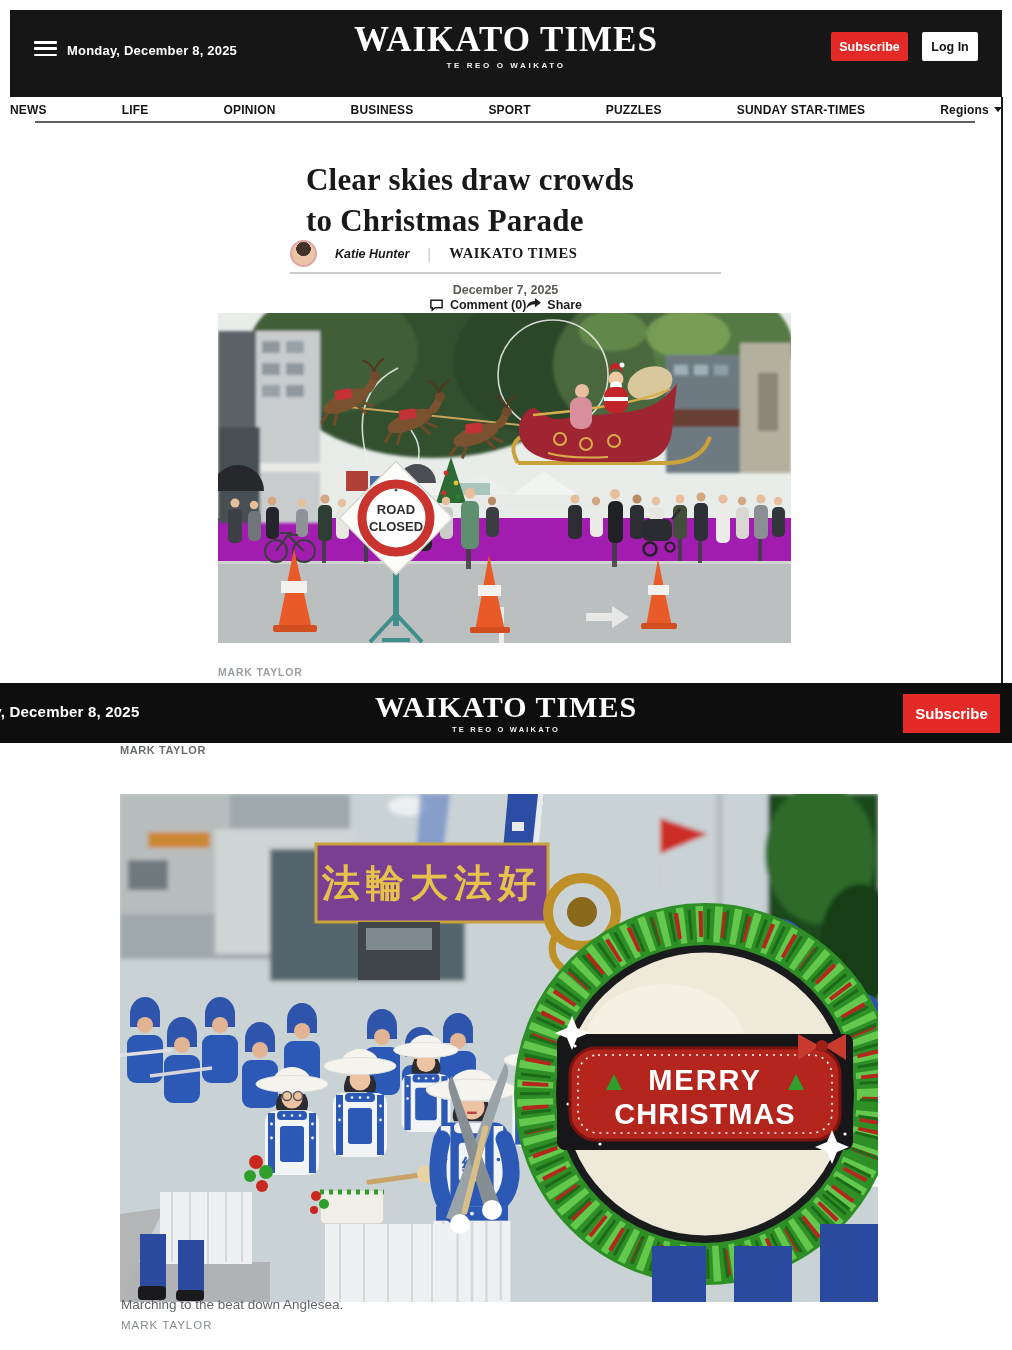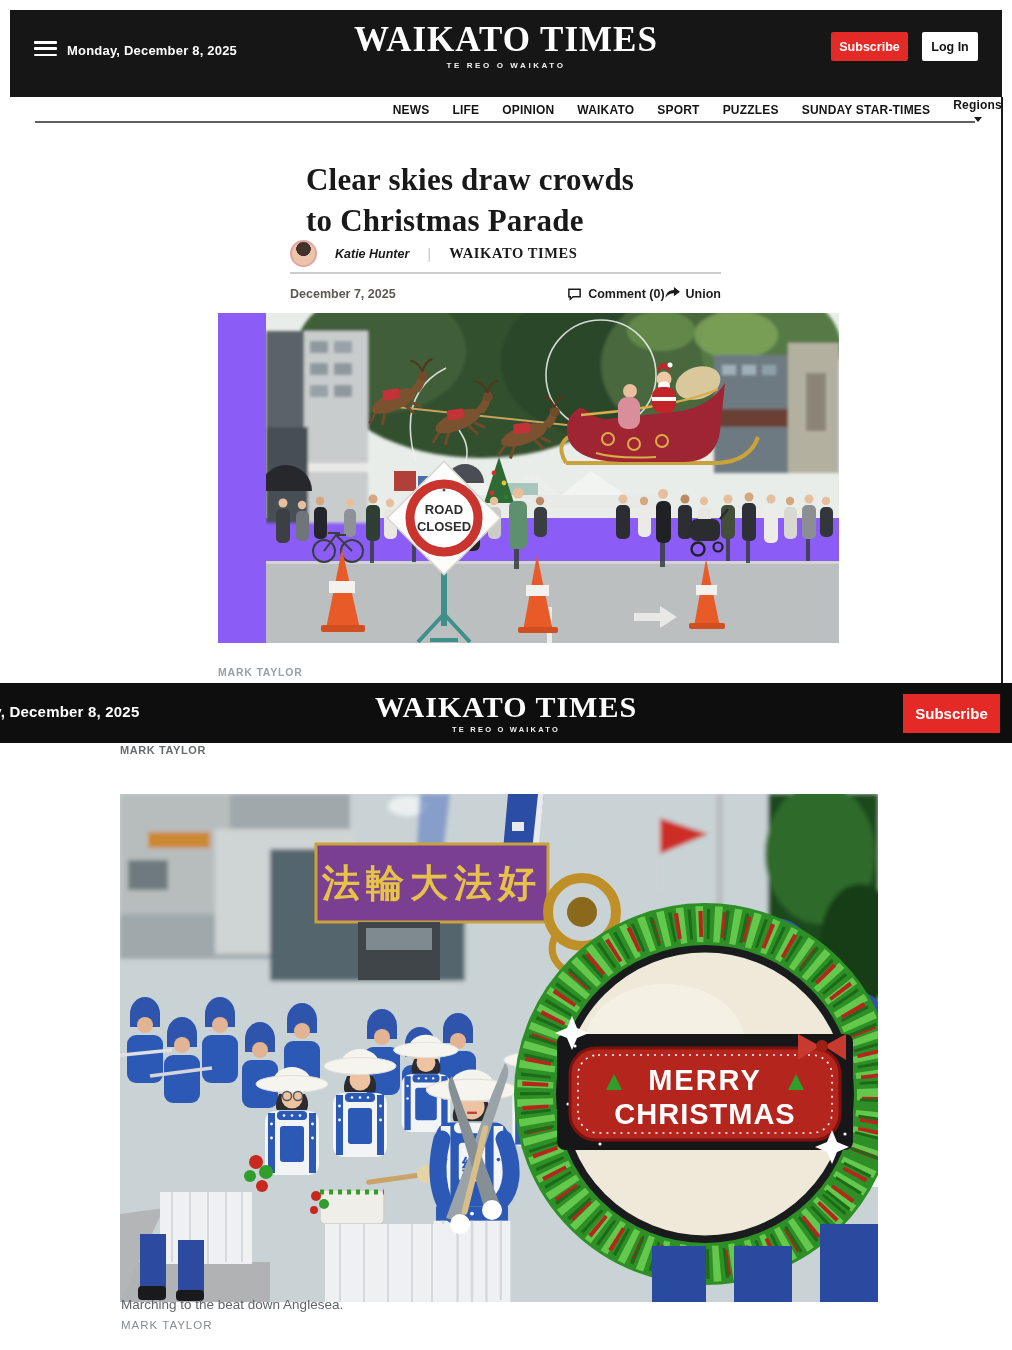--- a/index.html
+++ b/index.html
@@ -12,43 +12,43 @@
   .hamburger span{display:block;height:2.5px;background:#fff;border-radius:1px;}
   .topbar-date{position:absolute;left:57px;top:33px;color:#fff;font-size:13px;font-weight:bold;letter-spacing:.2px;}
   .masthead{position:absolute;left:0;right:0;top:12px;text-align:center;color:#fff;}
   .masthead-title{font-family:"Liberation Serif","DejaVu Serif",serif;font-weight:bold;font-size:35px;line-height:35px;letter-spacing:1px;cursor:pointer;}
   .masthead-tagline{font-size:8px;font-weight:bold;letter-spacing:2.6px;margin-top:4px;color:#f2f2f2;}
   .btn{position:absolute;top:22px;height:29px;border:none;border-radius:2px;font-weight:bold;font-size:12.5px;font-family:"Liberation Sans","DejaVu Sans",sans-serif;cursor:pointer;}
   .btn-subscribe{right:94px;width:77px;background:#e42a26;color:#fff;}
   .btn-login{right:24px;width:56px;background:#fff;color:#121212;}
 
   
-  .nav{position:absolute;left:10px;top:97px;width:992px;height:25px;background:#fff;display:flex;justify-content:flex-end;align-items:center;gap:23px;}
+  .nav{position:absolute;left:10px;top:97px;width:992px;height:25px;background:#fff;display:flex;justify-content:space-between;align-items:center;gap:23px;}
   .nav-item{font-size:12px;font-weight:bold;color:#141414;letter-spacing:.2px;cursor:pointer;white-space:nowrap;}
-  .nav-regions{display:flex;align-items:center;gap:5px;flex-direction:column;}
+  .nav-regions{display:flex;align-items:center;gap:5px;}
   .chevron{width:0;height:0;border-left:4px solid transparent;border-right:4px solid transparent;border-top:5px solid #141414;}
   .nav-underline{position:absolute;left:35px;top:121px;width:940px;height:2px;background:#606060;}
   .right-border{position:absolute;left:1001px;top:97px;width:2px;height:586px;background:#1a1a1a;}
 
   
   .headline{position:absolute;left:290px;top:143px;width:446px;margin:16px;font-family:"Liberation Serif","DejaVu Serif",serif;font-size:31px;line-height:41px;font-weight:bold;color:#191919;white-space:pre-line;letter-spacing:.2px;}
   .author-row{position:absolute;left:290px;top:240px;display:flex;align-items:center;gap:18px;}
   .avatar{width:27px;height:27px;border-radius:50%;border:2px solid #dfa6a2;background:radial-gradient(circle at 50% 30%,#43322b 0 36%,#ecc5a8 37%);box-sizing:border-box;cursor:pointer;}
   .author-name{font-size:12.5px;font-style:italic;font-weight:bold;color:#191919;cursor:pointer;}
   .author-sep{color:#c9c9c9;font-size:15px;}
   .author-org{font-family:"Liberation Serif","DejaVu Serif",serif;font-weight:bold;font-size:14.5px;letter-spacing:.6px;color:#191919;}
   .article-divider{position:absolute;left:290px;top:272px;width:431px;height:2px;background:#cdcdcd;}
-  .meta-row{position:absolute;left:290px;top:283px;width:431px;display:flex;justify-content:space-between;align-items:flex-end;height:18px;}
+  .meta-row{position:absolute;left:290px;top:283px;width:431px;display:flex;justify-content:space-between;align-items:center;height:18px;flex-direction:column;}
   .meta-date{font-size:12.5px;font-weight:bold;color:#5d5954;}
   .meta-actions{display:flex;align-items:center;}
   .meta-item{display:flex;gap:6px;align-items:center;font-size:12.5px;font-weight:bold;color:#1c1c1c;cursor:pointer;}
   .meta-item svg{display:block;}
 
   
-  .hero-figure{position:absolute;left:218px;top:313px;width:573px;height:330px;overflow:hidden;background:#8b5cf6;padding-left:48px;}
+  .hero-figure{position:absolute;left:218px;top:313px;width:573px;height:330px;overflow:hidden;background:#a21caf;}
   .hero-caption{position:absolute;left:218px;top:648px;width:572px;font-size:12px;color:#474747;}
   .hero-credit{position:absolute;left:218px;top:666px;font-size:10.5px;color:#9aa0a3;letter-spacing:.8px;font-weight:bold;}
 
   
   .sticky{position:absolute;left:0;top:683px;width:1012px;height:60px;background:#0e0e0e;}
   .sticky-dateclip{position:absolute;left:0;top:0;width:280px;height:60px;overflow:hidden;}
   .sticky-date{position:absolute;left:-56px;top:20px;color:#fff;font-size:15px;font-weight:bold;white-space:nowrap;letter-spacing:.2px;}
   .masthead2{position:absolute;left:0;right:0;top:9px;text-align:center;color:#fff;}
   .masthead2-title{font-family:"Liberation Serif","DejaVu Serif",serif;font-weight:bold;font-size:30px;line-height:30px;letter-spacing:1px;cursor:pointer;}
   .masthead2-tagline{font-size:7.5px;font-weight:bold;letter-spacing:2.2px;margin-top:3px;color:#f2f2f2;}
@@ -79,21 +79,21 @@
       <div class="masthead-tagline">TE REO O WAIKATO</div>
     </div>
     <button class="btn btn-subscribe">Subscribe</button>
     <button class="btn btn-login">Log In</button>
   </header>
 
   <nav class="nav">
     <span class="nav-item">NEWS</span>
     <span class="nav-item">LIFE</span>
     <span class="nav-item">OPINION</span>
-    <span class="nav-item">WAIKATO</span>
+    <span class="nav-item">BUSINESS</span>
     <span class="nav-item">SPORT</span>
     <span class="nav-item">PUZZLES</span>
     <span class="nav-item">SUNDAY STAR-TIMES</span>
     <span class="nav-item nav-regions">
       <span>Regions</span>
       <span class="chevron"></span>
     </span>
   </nav>
   <div class="nav-underline"></div>
   <div class="right-border"></div>
@@ -116,21 +116,21 @@
       <span class="meta-item">
         <svg width="15" height="15" viewBox="0 0 16 16" fill="none" stroke="#1c1c1c" stroke-width="1.6">
             <path d="M2 3.5 h12 v8 h-7.5 l-3 2.6 v-2.6 h-1.5 z"></path>
           </svg>
         <span>Comment (0)</span>
       </span>
       <span class="meta-item">
         <svg width="15" height="13" viewBox="0 0 16 14" fill="#1c1c1c">
             <path d="M9.5 0 L16 5 9.5 10 V6.6 C5.5 6.6 2.5 8.2 0.5 11.5 C1 7 3.5 3.6 9.5 3.3 Z"></path>
           </svg>
-        <span>Union</span>
+        <span>Share</span>
       </span>
     </span>
   </div>
 
   <figure class="hero-figure">
     <svg width="573" height="330" viewBox="0 0 573 330">
       <defs>
         <filter id="blurA" x="-10%" y="-10%" width="120%" height="120%">
             <feGaussianBlur stdDeviation="1.4"></feGaussianBlur>
           </filter>

